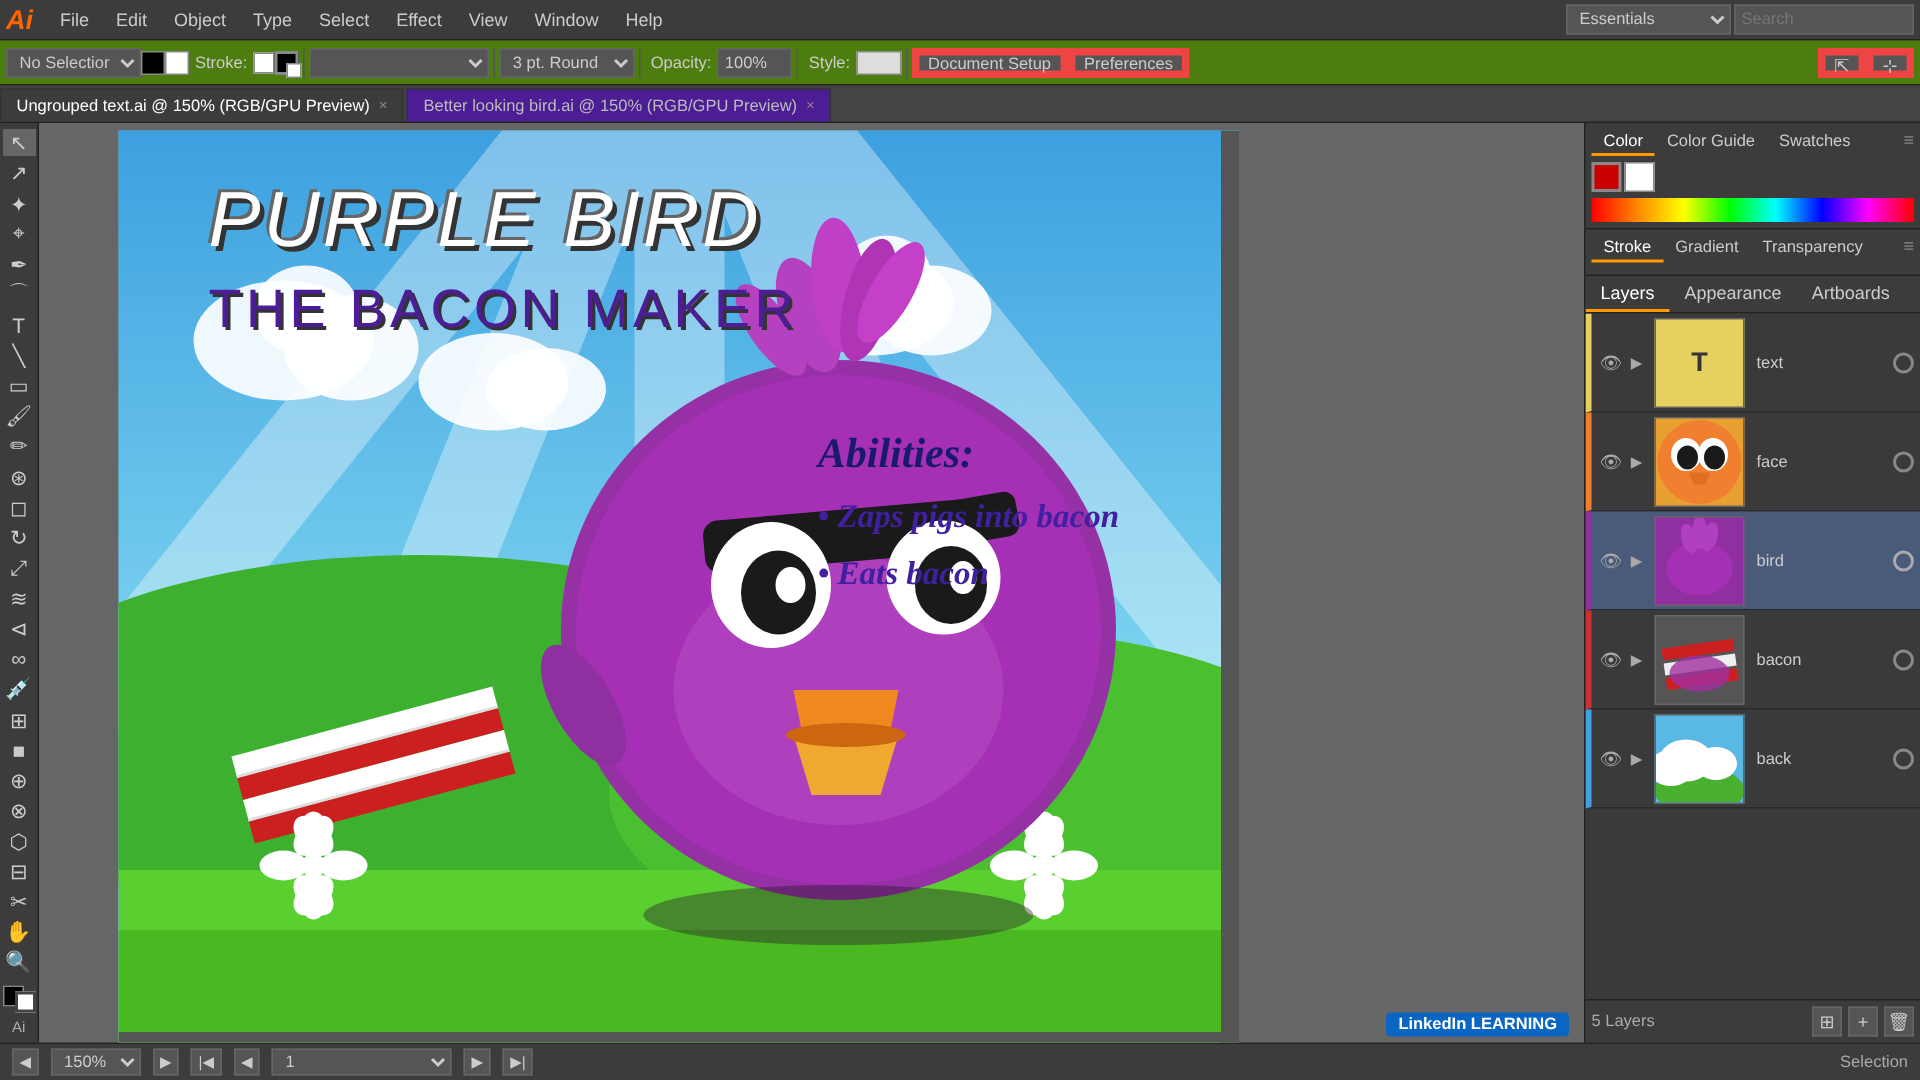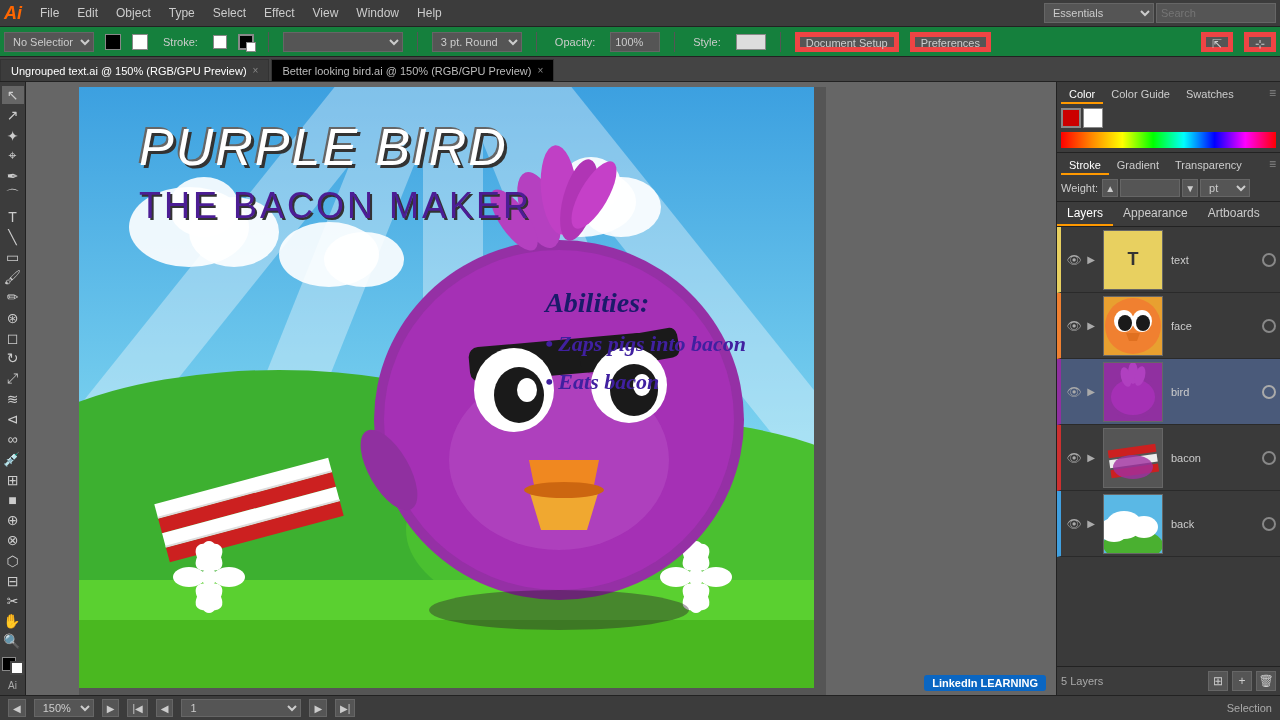--- a/index.html
+++ b/index.html
@@ -8,43 +8,43 @@
     
     #menu-bar {
       width: 100%; height: 27px; background: #3c3c3c; display: flex; align-items: center;
       border-bottom: 1px solid #222; padding: 0 4px; gap: 2px;
     }
     #menu-bar .app-logo { font-style: italic; font-weight: bold; color: #ff6600; font-size: 18px; margin-right: 8px; }
     .menu-item { padding: 2px 8px; cursor: pointer; font-size: 12px; color: #ccc; }
 
     
     #toolbar {
-      width: 100%; height: 30px; background: #15803d; display: flex; align-items: center;
-      border-bottom: 1px solid #222; padding: 0 4px; gap: 11px;
+      width: 100%; height: 30px; background: #4d7c0f; display: flex; align-items: center;
+      border-bottom: 1px solid #222; padding: 0 4px; gap: 0;
     }
     .toolbar-select {
       height: 20px; background: #555; border: 1px solid #666; color: #ccc; font-size: 11px;
       padding: 0 4px; cursor: pointer;
     }
     .toolbar-label { font-size: 11px; color: #ccc; padding: 0 4px; }
     .toolbar-btn {
       height: 20px; padding: 0 6px; background: #555; border: 5px solid #ef4444;
       color: #ccc; font-size: 11px; cursor: pointer;
     }
     .toolbar-sep { width: 1px; height: 20px; background: #555; margin: 0 3px; }
     .color-swatch-black { width: 16px; height: 16px; background: #000; border: 1px solid #888; cursor: pointer; }
     .color-swatch-white { width: 16px; height: 16px; background: #fff; border: 1px solid #888; cursor: pointer; }
 
     
     #tabs-bar {
       width: 100%; height: 25px; background: #444; display: flex; align-items: flex-end;
       border-bottom: 1px solid #222;
     }
     .tab {
-      height: 22px; padding: 0 10px; background: #000000; border: 1px solid #333;
+      height: 22px; padding: 0 10px; background: #4c1d95; border: 1px solid #333;
       border-bottom: none; color: #bbb; font-size: 11px; display: flex; align-items: center;
       cursor: pointer; gap: 6px; margin-right: 2px;
     }
     .tab.active { background: #3c3c3c; color: #fff; }
     .tab-close { color: #888; font-size: 10px; cursor: pointer; }
 
     
     #main-area {
       display: flex; width: 100%; height: calc(720px - 27px - 30px - 25px - 25px);
     }
@@ -450,31 +450,20 @@
     </div>
 
     <div id="stroke-panel">
       <div class="stroke-panel-tabs">
         <div class="panel-tab active">Stroke</div>
         <div class="panel-tab">Gradient</div>
         <div class="panel-tab">Transparency</div>
         <div style="flex:1"></div>
         <div style="color:#888;cursor:pointer;font-size:12px;">≡</div>
       </div>
-      <div class="stroke-weight-row">
-        <span>Weight:</span>
-        <div style="display:flex;align-items:center;gap:2px;">
-          <button style="width:16px;height:18px;background:#555;border:1px solid #666;color:#ccc;cursor:pointer;font-size:10px;">▲</button>
-          <input class="weight-input" value="" style="">
-          <button style="width:16px;height:18px;background:#555;border:1px solid #666;color:#ccc;cursor:pointer;font-size:10px;">▼</button>
-          <select class="toolbar-select" style="width:50px;height:18px;">
-            <option>pt</option>
-          </select>
-        </div>
-      </div>
     </div>
 
     <div id="layers-panel">
       <div class="layers-header">
         <div class="layers-tab active">Layers</div>
         <div class="layers-tab">Appearance</div>
         <div class="layers-tab">Artboards</div>
         <div class="layers-tab">Libraries</div>
         <div style="flex:1"></div>
         <div style="color:#888;cursor:pointer;font-size:12px;padding:4px 6px;">≡</div>

